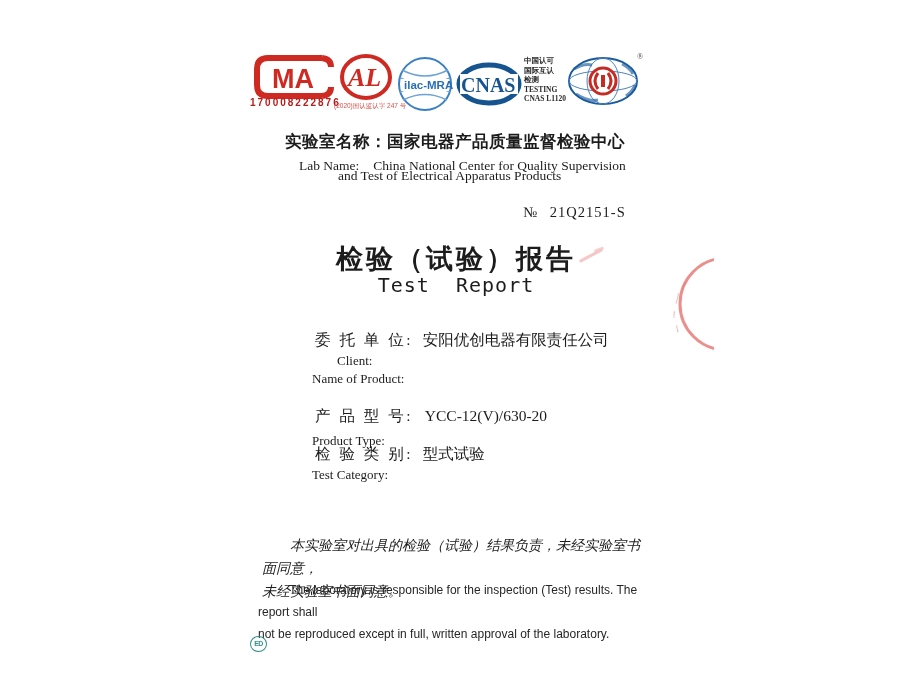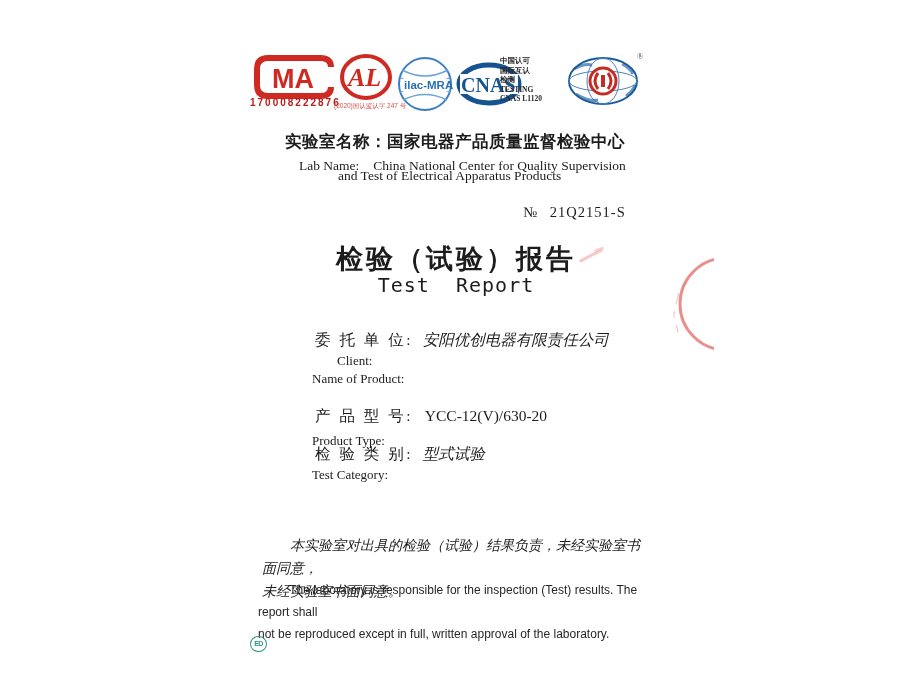--- a/index.html
+++ b/index.html
@@ -6,21 +6,21 @@
   html,body { width:900px; height:675px; background:#ffffff; overflow:hidden; }
   body { font-family:"Liberation Serif","DejaVu Serif",serif; color:#1c1c1c; position:relative; }
   .page { position:absolute; left:0; top:0; width:900px; height:675px; background:#fff; }
 
   
   .logo { position:absolute; }
   .cma-num { position:absolute; left:250px; top:97px; color:#b91c1c; font-family:"Liberation Sans",sans-serif;
              font-weight:bold; font-size:10px; letter-spacing:2px; }
   .cma-note { position:absolute; left:334px; top:102px; color:#d4534c; font-size:6.5px; letter-spacing:0px;
               font-family:"Liberation Sans",sans-serif; white-space:nowrap; }
-  .accred { position:absolute; left:500px; top:56px; width:46px; font-size:7.5px; line-height:9.6px;
+  .accred { position:absolute; left:524px; top:56px; width:46px; font-size:7.5px; line-height:9.6px;
             font-weight:bold; color:#2b2b2b; font-family:"Liberation Serif",serif; }
   .accred div { white-space:nowrap; }
   .reg-mark { position:absolute; left:637px; top:52px; font-size:8px; color:#444; font-family:"Liberation Serif",serif; }
 
   
   .labname-zh { position:absolute; left:285px; top:131px; font-size:16.5px; font-weight:bold; letter-spacing:0.5px; }
   .labname-en1 { position:absolute; left:299px; top:158px; font-size:13.5px; }
   .labname-en1 .lbl { margin-right:14px;font-family:Liberation Serif, serif; }
   .labname-en2 { position:absolute; left:338px; top:168px; font-size:13.5px; }
 
@@ -39,21 +39,21 @@
   .stamp-fleck2 { position:absolute; left:594px; top:248px; width:10px; height:3px; background:#f4c6c6;
                  transform:rotate(-20deg); border-radius:2px; opacity:.8; }
   .stamp-teal { position:absolute; left:250px; top:636px; width:17px; height:16px; border:1.6px solid #2f9188;
                 border-radius:50%; color:#2f9188; font-size:7px; font-weight:bold; text-align:center;
                 line-height:13px; font-family:"Liberation Sans",sans-serif; letter-spacing:-0.5px; }
 
   
   .field { position:absolute; left:315px; }
   .f-line { font-size:15.5px; white-space:nowrap; }
   .f-label { letter-spacing:2.5px;margin-top:44px; }
-  .f-value-zh { font-style:italic; font-family:"DejaVu Serif","Liberation Serif",serif; margin-left:6px; }
+  .f-value-zh { font-family:"DejaVu Serif","Liberation Serif",serif; margin-left:6px; }
   .f-value-en { font-family:"Liberation Serif",serif; margin-left:8px; font-size:15.5px; }
   .f-en { font-size:13px; margin-top:2px; }
   .f-en.indent { margin-left:22px; }
 
   
   .disc-zh { position:absolute; left:262px; top:534px; width:390px; font-size:14px; line-height:23px;
              font-style:italic; font-family:"DejaVu Serif","Liberation Serif",serif; }
   .disc-zh .l1 { text-indent:2em; }
   .disc-en { position:absolute; left:258px; top:579px; width:400px; font-size:12px; line-height:22px;
              font-family:"Liberation Sans",sans-serif; color:#262626; }

